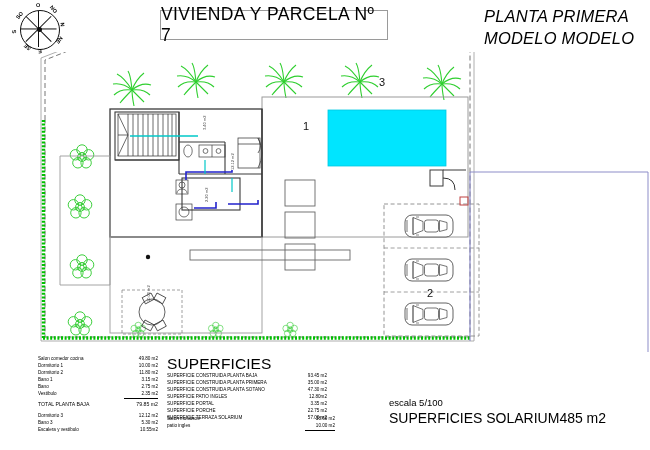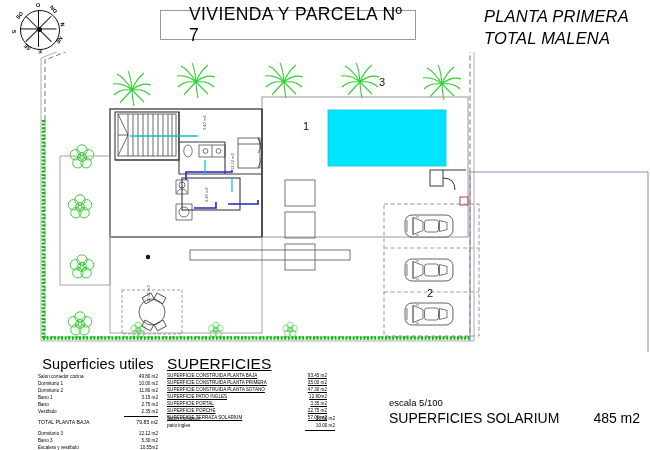--- a/index.html
+++ b/index.html
@@ -13,21 +13,21 @@
       border:1.2px solid #111;border-radius:50%;}
   #compass .spoke{position:absolute;left:30.4px;top:9px;width:1.1px;height:36px;
       background:#111;transform-origin:50% 50%;}
   #compass .hub{position:absolute;left:28.5px;top:25px;width:5px;height:5px;
       background:#111;border-radius:50%;}
   #compass .lbl{position:absolute;font-size:5.4px;font-weight:bold;
       font-family:"Liberation Sans",sans-serif;line-height:1;white-space:nowrap;}
 
   
   #title-box{left:160px;top:10px;width:226px;height:28px;border:1.4px solid #9a9a9a;
-      display:flex;align-items:center;justify-content:center;padding-left:28px;}
+      display:flex;align-items:center;justify-content:center;}
   #title-box span{font-size:17.5px;letter-spacing:.4px;}
   #hdr{left:484px;top:6px;width:162px;}
   #hdr div{font-size:16.5px;line-height:1.32;letter-spacing:.2px;white-space:nowrap;font-style:italic;}
 
   
   #plan{left:0;top:52px;width:650px;height:300px;}
   #plan svg{display:block;}
 
   
   .callout{font-size:11px;color:#111;}
@@ -38,28 +38,28 @@
   .row{display:flex;justify-content:space-between;font-size:4.6px;line-height:1.52;
        white-space:nowrap;}
   .row .k{padding-right:6px;}
   .row .v{text-align:right;}
   .row.total{font-size:5.2px;padding-top:1.2px;}
   .rule{border-top:.7px solid #000;margin:.5px 0 .5px auto;}
 
   #utiles{left:38px;top:356px;width:120px;}
   #utiles .head{text-align:center;margin-bottom:2px;}
   #utiles .v{width:34px;}
-  #superficies{left:167px;top:355px;width:160px;text-decoration:underline;}
+  #superficies{left:167px;top:355px;width:160px;}
   #superficies .v{width:32px;}
   #sotano{left:167px;top:416px;width:168px;}
   #sotano .v{width:30px;}
 
   #scale{left:389px;top:397px;font-size:9.5px;}
   #parcela{left:389px;top:410px;font-size:14px;white-space:nowrap;}
-  #parcela .val{margin-left:34px;text-align:center;}
+  #parcela .val{text-align:center;}
 </style>
 </head>
 <body>
 
 <div class="abs" id="compass">
   <div class="ring"></div>
   <div class="hub"></div>
   <div class="spoke" style="transform:rotate(0deg)"></div>
   <div class="spoke" style="transform:rotate(45deg)"></div>
   <div class="spoke" style="transform:rotate(90deg)"></div>
@@ -72,21 +72,21 @@
   <div class="lbl" style="left:16px;top:42px;transform:rotate(221deg)">SE</div>
   <div class="lbl" style="left:5px;top:27px;transform:rotate(263deg)">S</div>
   <div class="lbl" style="left:8px;top:11px;transform:rotate(310deg)">SO</div>
 </div>
 
 <div class="abs" id="title-box">
   <span>VIVIENDA Y PARCELA Nº 7</span>
 </div>
 <div class="abs" id="hdr">
   <div>PLANTA PRIMERA</div>
-  <div>TOTAL MALENA</div>
+  <div>MODELO MODELO</div>
 </div>
 
 <div class="abs" id="plan">
 <svg width="650" height="300" viewBox="0 0 650 300" xmlns="http://www.w3.org/2000/svg">
   <defs>
     <g id="tree-blob">
       <circle cx="0" cy="-7" r="5.2" fill="none" stroke="#3ccf3c" stroke-width="1"></circle>
       <circle cx="6.6" cy="-2.2" r="5.2" fill="none" stroke="#3ccf3c" stroke-width="1"></circle>
       <circle cx="4.1" cy="5.8" r="5.2" fill="none" stroke="#3ccf3c" stroke-width="1"></circle>
       <circle cx="-4.1" cy="5.8" r="5.2" fill="none" stroke="#3ccf3c" stroke-width="1"></circle>
@@ -259,21 +259,20 @@
   </g>
   <circle cx="148" cy="205" r="2.2" fill="#111"></circle>
 </svg>
 </div>
 
 <div class="abs callout" style="left:303px;top:120px;">1</div>
 <div class="abs callout" style="left:427px;top:287px;">2</div>
 <div class="abs callout" style="left:379px;top:76px;">3</div>
 
 <div class="abs" id="utiles">
-  <div class="head tbl-title-lg">Superficies utiles</div>
   <div class="row">
       <span class="k">Salon comedor cocina</span>
       <span class="v">49.80 m2</span>
     </div>
   <div class="row">
       <span class="k">Dormitorio 1</span>
       <span class="v">10.00 m2</span>
     </div>
   <div class="row">
       <span class="k">Dormitorio 2</span>

